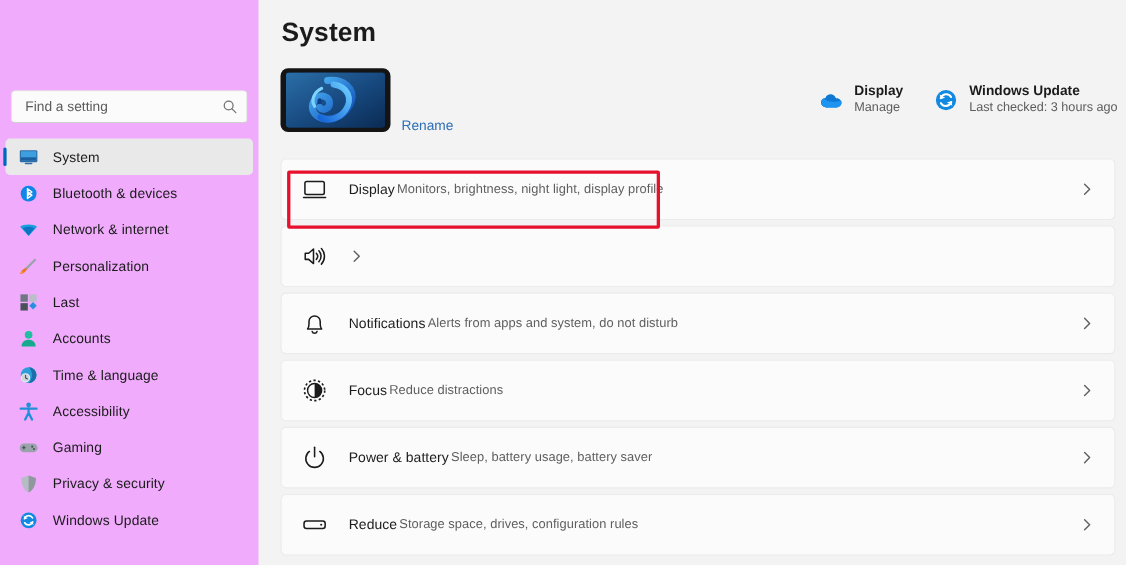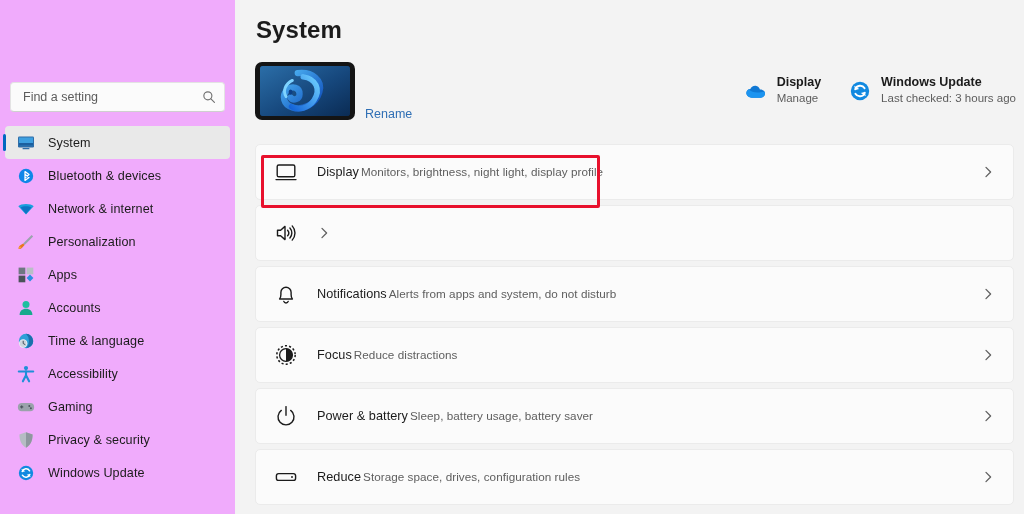--- a/index.html
+++ b/index.html
@@ -295,21 +295,21 @@
 
       <div class="nav-item">
         <span class="nav-icon">
           <svg viewBox="0 0 18 18">
               <rect x="1.6" y="1.6" width="6.7" height="6.7" fill="#6f7782"></rect>
               <rect x="9.6" y="1.6" width="6.7" height="6.7" fill="#b9bfc6"></rect>
               <rect x="1.6" y="9.6" width="6.7" height="6.7" fill="#4a5259"></rect>
               <path d="M13 8.6 L16.4 12 L13 15.4 L9.6 12 Z" fill="#2a8fe0"></path>
             </svg>
         </span>
-        <span class="nav-label">Apps</span>
+        <span class="nav-label">Last</span>
       </div>
 
       <div class="nav-item">
         <span class="nav-icon">
           <svg viewBox="0 0 18 18">
               <circle cx="9" cy="5.4" r="3.5" fill="#1fbfa0"></circle>
               <path d="M2.6 16 C2.6 11.9 5.4 9.8 9 9.8 C12.6 9.8 15.4 11.9 15.4 16 Z" fill="#17a98d"></path>
             </svg>
         </span>
         <span class="nav-label">Accounts</span>

